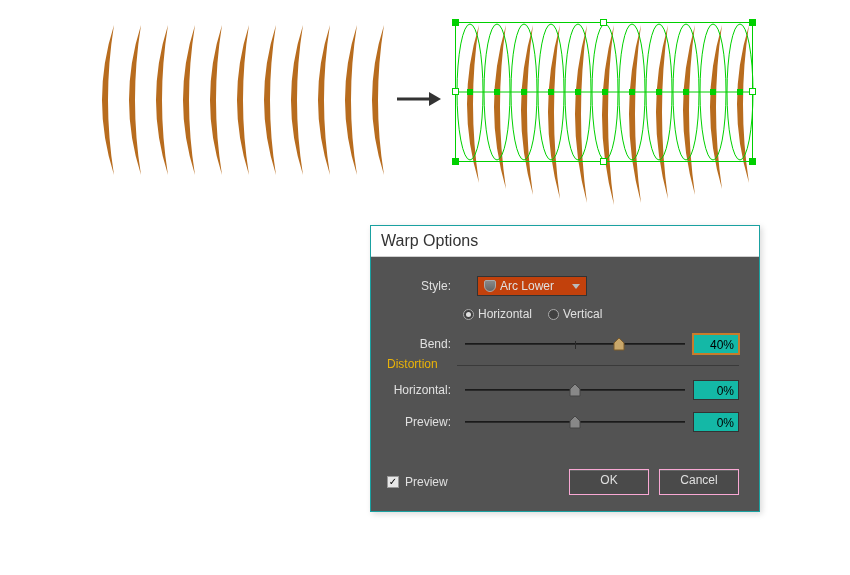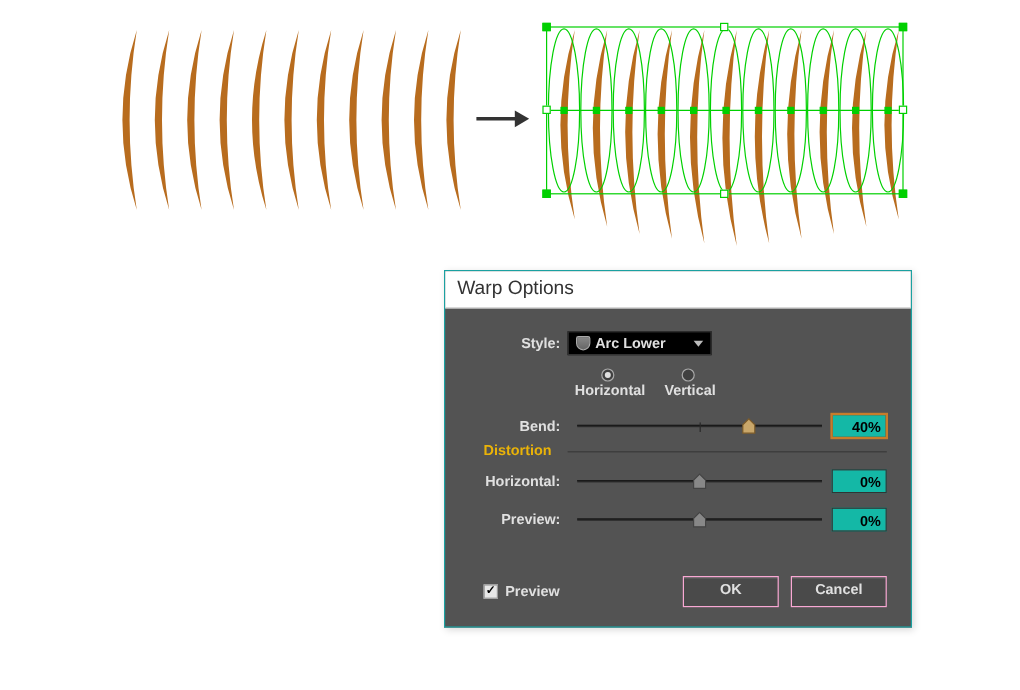--- a/index.html
+++ b/index.html
@@ -61,45 +61,45 @@
     color: #e0e0e0;
   }
   .titlebar {
     background: #ffffff;
     color: #333333;
     padding: 6px 10px;
     font-size: 16px;
     border-bottom: 1px solid #d0d0d0;
   }
   .panel {
-    padding: 18px 20px 16px 32px;
-    font-weight: bold;
+    padding: 18px 20px 16px 16px;
   }
   .row {
     display: flex;
     align-items: center;
     margin-bottom: 10px;
     min-height: 22px;
   }
   .row-label {
     width: 70px;
     text-align: right;
     padding-right: 6px;
     color: #e0e0e0;
   }
   .style-select {
     display: inline-flex;
     align-items: center;
-    background: #000000;
+    background: #c2410c;
     border: 1px solid #333333;
     height: 20px;
-    width: 120px;
+    width: 110px;
     padding: 0 6px;
     color: #e0e0e0;
     position: relative;
+    margin-left: 20px;
   }
   .style-select .sel-icon {
     width: 12px; height: 12px;
     border: 1px solid #aaa;
     border-radius: 2px 2px 6px 6px;
     margin-right: 4px;
     background: linear-gradient(#888,#666);
   }
   .style-select .chev {
     margin-left: auto;
@@ -121,21 +121,21 @@
     border: 1px solid #aaa;
     display: inline-flex; align-items: center; justify-content: center;
     margin-right: 4px;
     background: #404040;
   }
   .radio.checked::after {
     content: "";
     width: 5px; height: 5px; border-radius: 50%;
     background: #e0e0e0;
   }
-  .radio-wrap { display: inline-flex; align-items: center; flex-direction: column; }
+  .radio-wrap { display: inline-flex; align-items: center; }
 
   .slider-track {
     flex: 1;
     height: 2px;
     background: #2a2a2a;
     border-top: 1px solid #1a1a1a;
     position: relative;
     margin: 0 8px;
   }
   .slider-tick {

